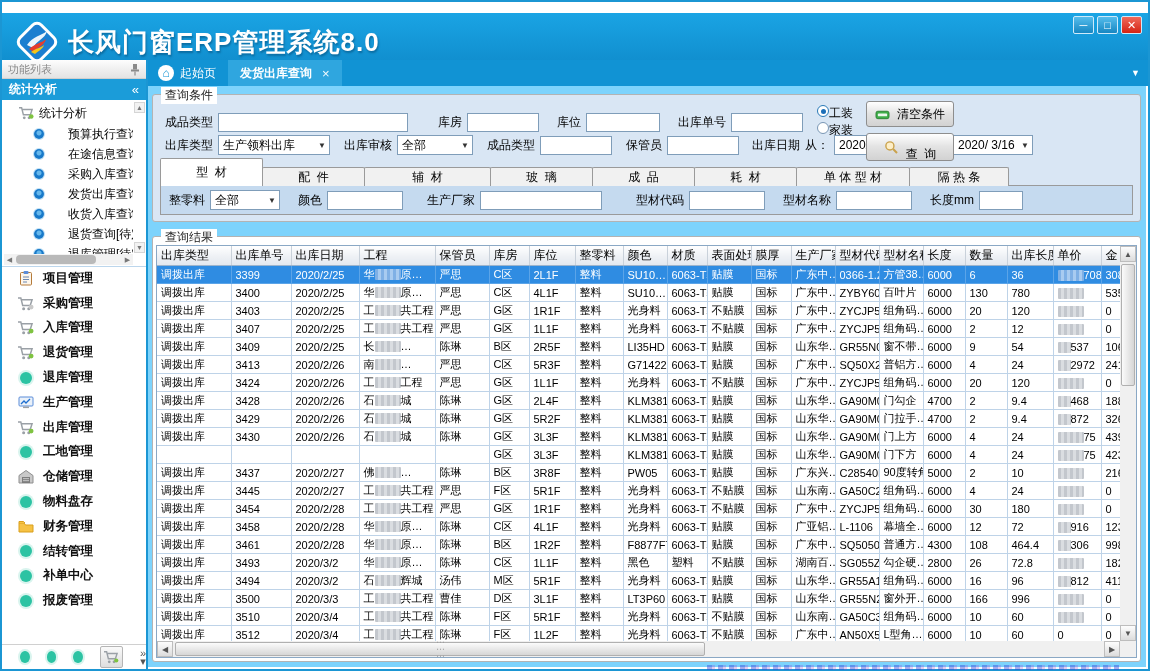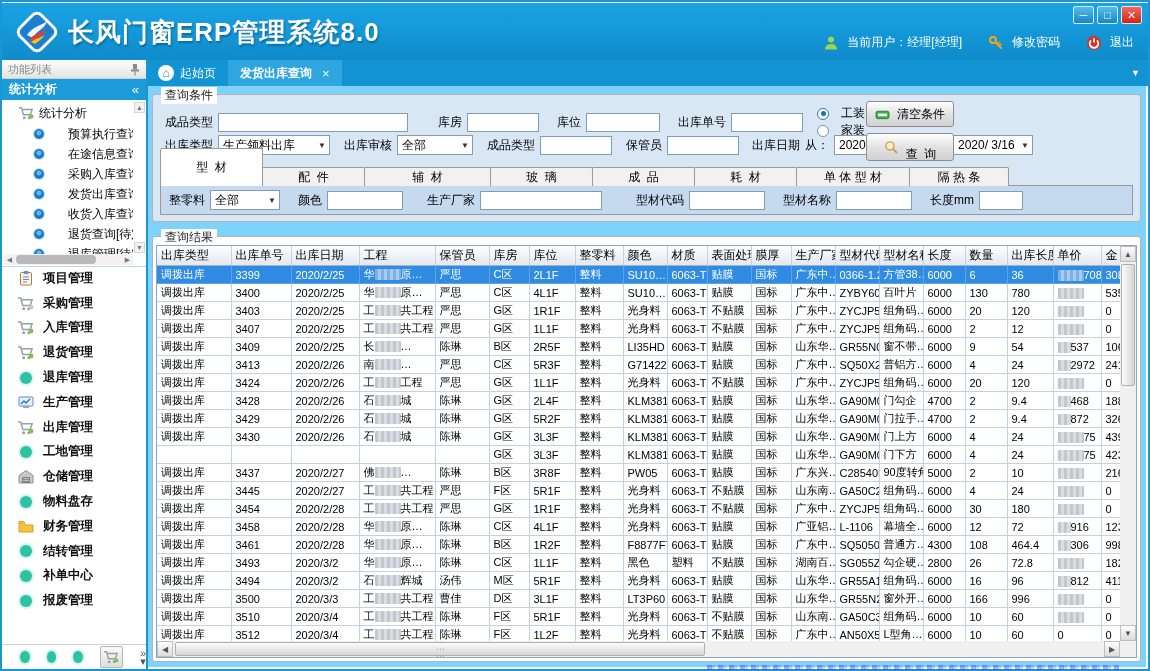--- a/index.html
+++ b/index.html
@@ -2,21 +2,21 @@
 <html><head>
 <meta charset="utf-8">
 <style>
   html,body{margin:0;padding:0;}
   body{width:1150px;height:671px;position:relative;overflow:hidden;
        font-family:"Liberation Sans","DejaVu Sans",sans-serif;background:#fff;
        -webkit-font-smoothing:antialiased;}
   .window{position:absolute;inset:0;border:2px solid #1b96d3;box-sizing:border-box;background:#fff;}
 
   
-  .titlebar{position:absolute;left:0;top:1px;right:0;height:68px;
+  .titlebar{position:absolute;left:0;top:11px;right:0;height:68px;
             background:linear-gradient(#1aa4e4,#0d86c6);}
   .logo{position:absolute;left:12px;top:6px;width:46px;height:46px;}
   .app-title{position:absolute;left:66px;top:12px;font-size:26px;font-weight:bold;color:#fff;
              letter-spacing:1px;text-shadow:1px 2px 2px rgba(0,60,100,.45);white-space:nowrap;}
   .winctl{position:absolute;top:3px;right:6px;display:flex;gap:3px;}
   .winbtn{width:19px;height:16px;display:flex;align-items:center;justify-content:center;
           font-size:11px;font-weight:bold;color:#fff;border:1px solid #cfeafa;border-radius:2px;
           background:linear-gradient(#55bdec,#1787c2);cursor:pointer;line-height:1;}
   .winbtn.close{background:linear-gradient(#f06a5a,#d42313);}
   .userbar{position:absolute;right:14px;top:31px;display:flex;align-items:center;gap:8px;
@@ -76,36 +76,36 @@
 
   .qrow{position:absolute;left:12px;display:flex;align-items:center;font-size:12px;color:#000;white-space:nowrap;}
   .qrow1{top:10px;}
   .qrow2{top:40px;}
   .qrow label{margin-right:5px;}
   .tbx{height:19px;border:1px solid #7f9db9;background:#fff;box-sizing:border-box;font-size:12px;
        padding:0 3px;font-family:inherit;}
   .combo{height:20px;border:1px solid #7f9db9;background:#fff;box-sizing:border-box;display:flex;
          align-items:center;justify-content:space-between;padding:0 3px 0 4px;font-size:12px;cursor:pointer;}
   .combo .ar{font-size:8px;color:#333;margin-left:4px;}
-  .radio{display:flex;align-items:center;gap:12px;margin-left:14px;cursor:pointer;}
+  .radio{display:flex;gap:0;margin-left:14px;cursor:pointer;}
   .rdot{width:12px;height:12px;border-radius:50%;border:1px solid #7a97b5;background:#fff;box-sizing:border-box;position:relative;}
   .radio.on .rdot{border-color:#2a7ab8;}
   .radio.on .rdot::after{content:"";position:absolute;left:2.5px;top:2.5px;width:5px;height:5px;border-radius:50%;background:#1d6fb8;}
   .qbtn{position:absolute;width:86px;height:24px;border:1px solid #8e8e8e;border-radius:3px;
         background:linear-gradient(#ffffff,#e3e3e3 48%,#d2d2d2);display:flex;align-items:center;
         justify-content:center;gap:7px;font-size:12px;color:#000;cursor:pointer;}
   .btn-clear{right:186px;top:6px;}
   .btn-search{right:186px;top:38px;height:26px;}
 
   .mtabs{position:absolute;left:7px;right:7px;top:70px;height:52px;}
   .mtab-row{display:flex;height:21px;align-items:flex-end;}
   .mtab{height:19px;border:1px solid #9a9a9a;border-bottom:none;background:#f1f1f1;
         display:flex;align-items:center;justify-content:center;font-size:12px;white-space:pre;
         box-sizing:border-box;margin-right:-1px;cursor:pointer;border-radius:2px 2px 0 0;}
-  .mtab.active{height:38px;background:#fff;font-weight:normal;z-index:2;margin-top:38px;}
+  .mtab.active{height:28px;background:#fff;font-weight:normal;z-index:2;margin-top:38px;}
   .mtab-panel{height:30px;border:1px solid #9a9a9a;margin-top:-1px;background:#c5daef;
               display:flex;align-items:center;font-size:12px;padding-left:8px;white-space:nowrap;box-sizing:border-box;}
   .mtab-panel label{margin:0 5px 0 0;}
 
   
   .grid{position:absolute;left:3px;right:3px;top:8px;bottom:3px;border:1px solid #8aa8c5;box-sizing:border-box;background:#fff;}
   .grid-vp{position:absolute;left:0;top:0;right:16px;bottom:16px;overflow:hidden;}
   table.res{table-layout:fixed;border-collapse:collapse;width:984px;}
   table.res th{height:19px;background:linear-gradient(#ffffff,#eef1f5 55%,#e3e8ef);
                border-right:1px solid #c9d1da;border-bottom:1px solid #9db4cc;font-weight:normal;
@@ -143,40 +143,20 @@
       <rect x="8" y="8" width="30" height="30" rx="6" transform="rotate(45 23 23)" fill="#1b7fd0" stroke="#fff" stroke-width="3"></rect>
       <path d="M13 26c6-9 14-9 20-14-2 8-10 9-14 17z" fill="#fff" opacity=".92"></path>
       <path d="M15 30c7-6 13-6 17-10-1 6-8 8-12 13z" fill="#e53c2e"></path>
       <path d="M17 33c5-4 10-4 13-7-1 4-6 6-9 9z" fill="#f5c518"></path>
     </svg>
     <div class="app-title">长风门窗ERP管理系统8.0</div>
     <div class="winctl">
       <div class="winbtn">─</div>
       <div class="winbtn">□</div>
       <div class="winbtn close">✕</div>
-    </div>
-    <div class="userbar">
-      <svg class="uicon" viewBox="0 0 16 16">
-          <circle cx="8" cy="4.6" r="3" fill="#9ed455"></circle>
-          <path d="M2 14.5c0-3.4 2.7-5.4 6-5.4s6 2 6 5.4z" fill="#9ed455"></path>
-        </svg>
-      <span>当前用户：经理[经理]</span>
-      <span class="gap"></span>
-      <svg class="uicon" viewBox="0 0 16 16">
-          <circle cx="5" cy="5" r="3" fill="none" stroke="#f2a71b" stroke-width="2"></circle>
-          <path d="M7.3 7.3L13.6 13.6M11 11l2.2-2.2M9.2 9.2l2.2-2.2" stroke="#f2a71b" stroke-width="1.8" fill="none"></path>
-        </svg>
-      <span>修改密码</span>
-      <span class="gap"></span>
-      <svg class="uicon" viewBox="0 0 16 16">
-          <circle cx="8" cy="8" r="7" fill="#d93025"></circle>
-          <path d="M8 3.2v4.2" stroke="#fff" stroke-width="1.8"></path>
-          <path d="M5 5.4a4.3 4.3 0 1 0 6 0" fill="none" stroke="#fff" stroke-width="1.8"></path>
-        </svg>
-      <span>退出</span>
     </div>
   </div>
 
   <div class="sidebar">
     <div class="func-header">
       <span>功能列表</span>
       <svg width="10" height="13" viewBox="0 0 10 13">
           <rect x="3" y="1" width="4" height="5.5" fill="#8a8a8a"></rect>
           <rect x="1" y="6.5" width="8" height="2" fill="#8a8a8a"></rect>
           <rect x="4.4" y="8.5" width="1.2" height="4" fill="#8a8a8a"></rect>

